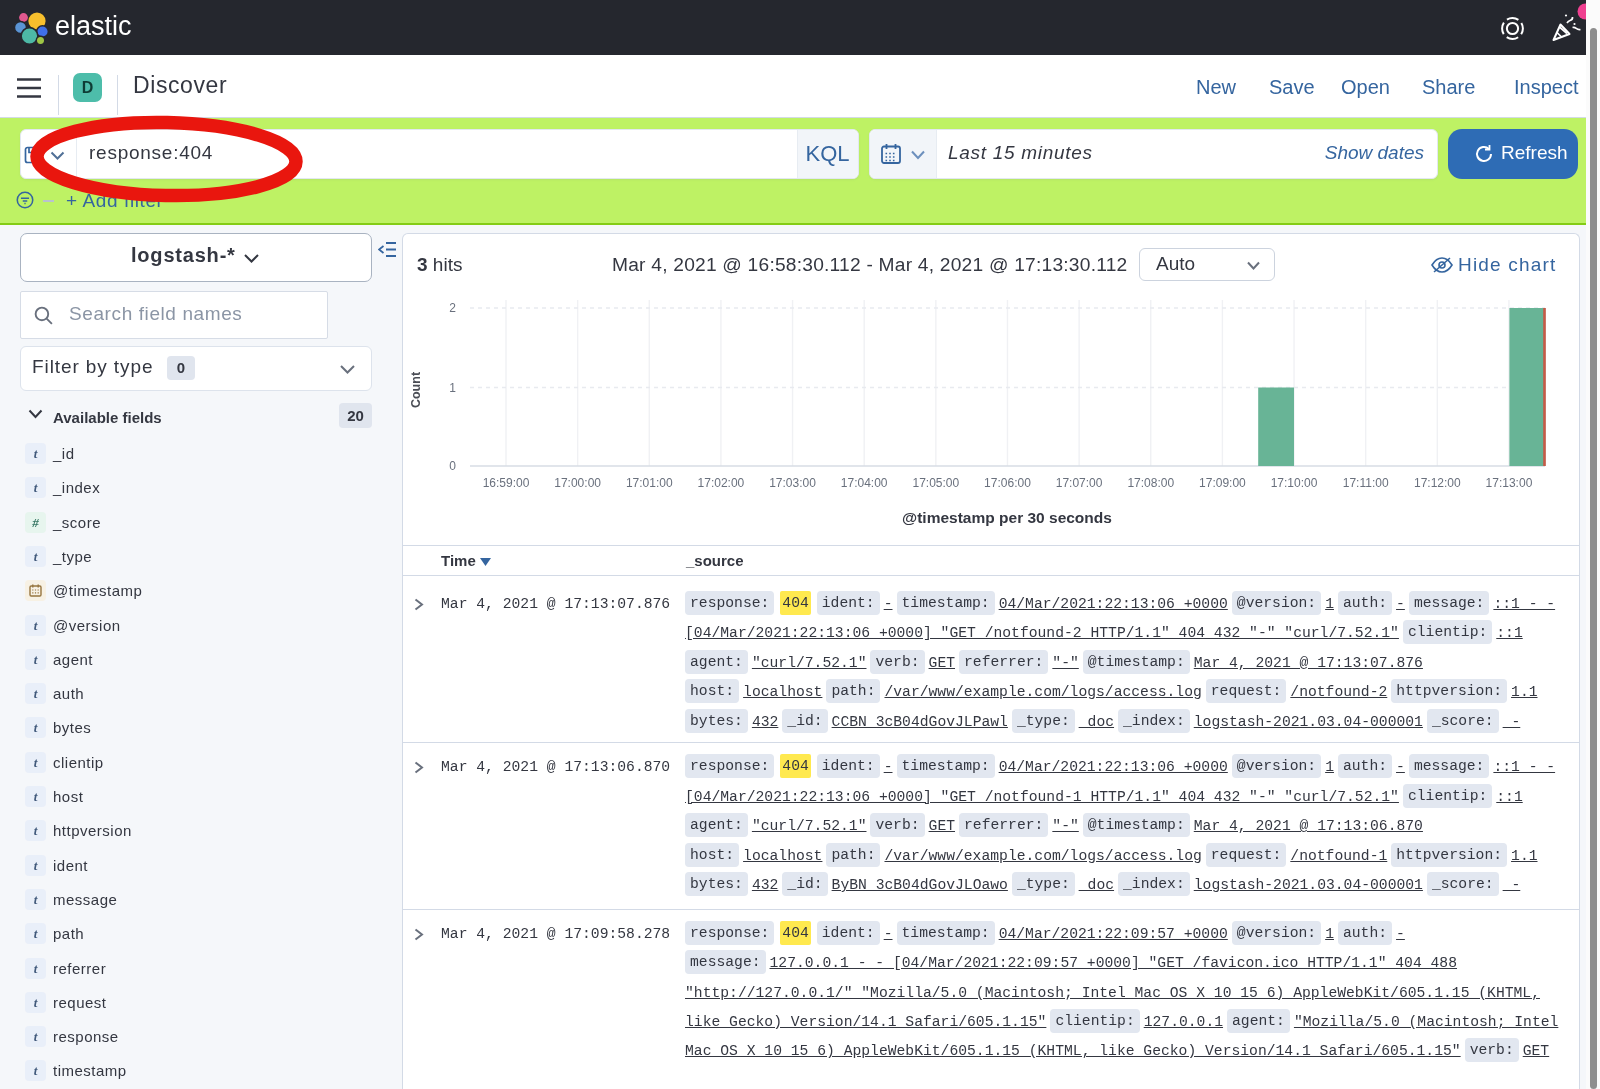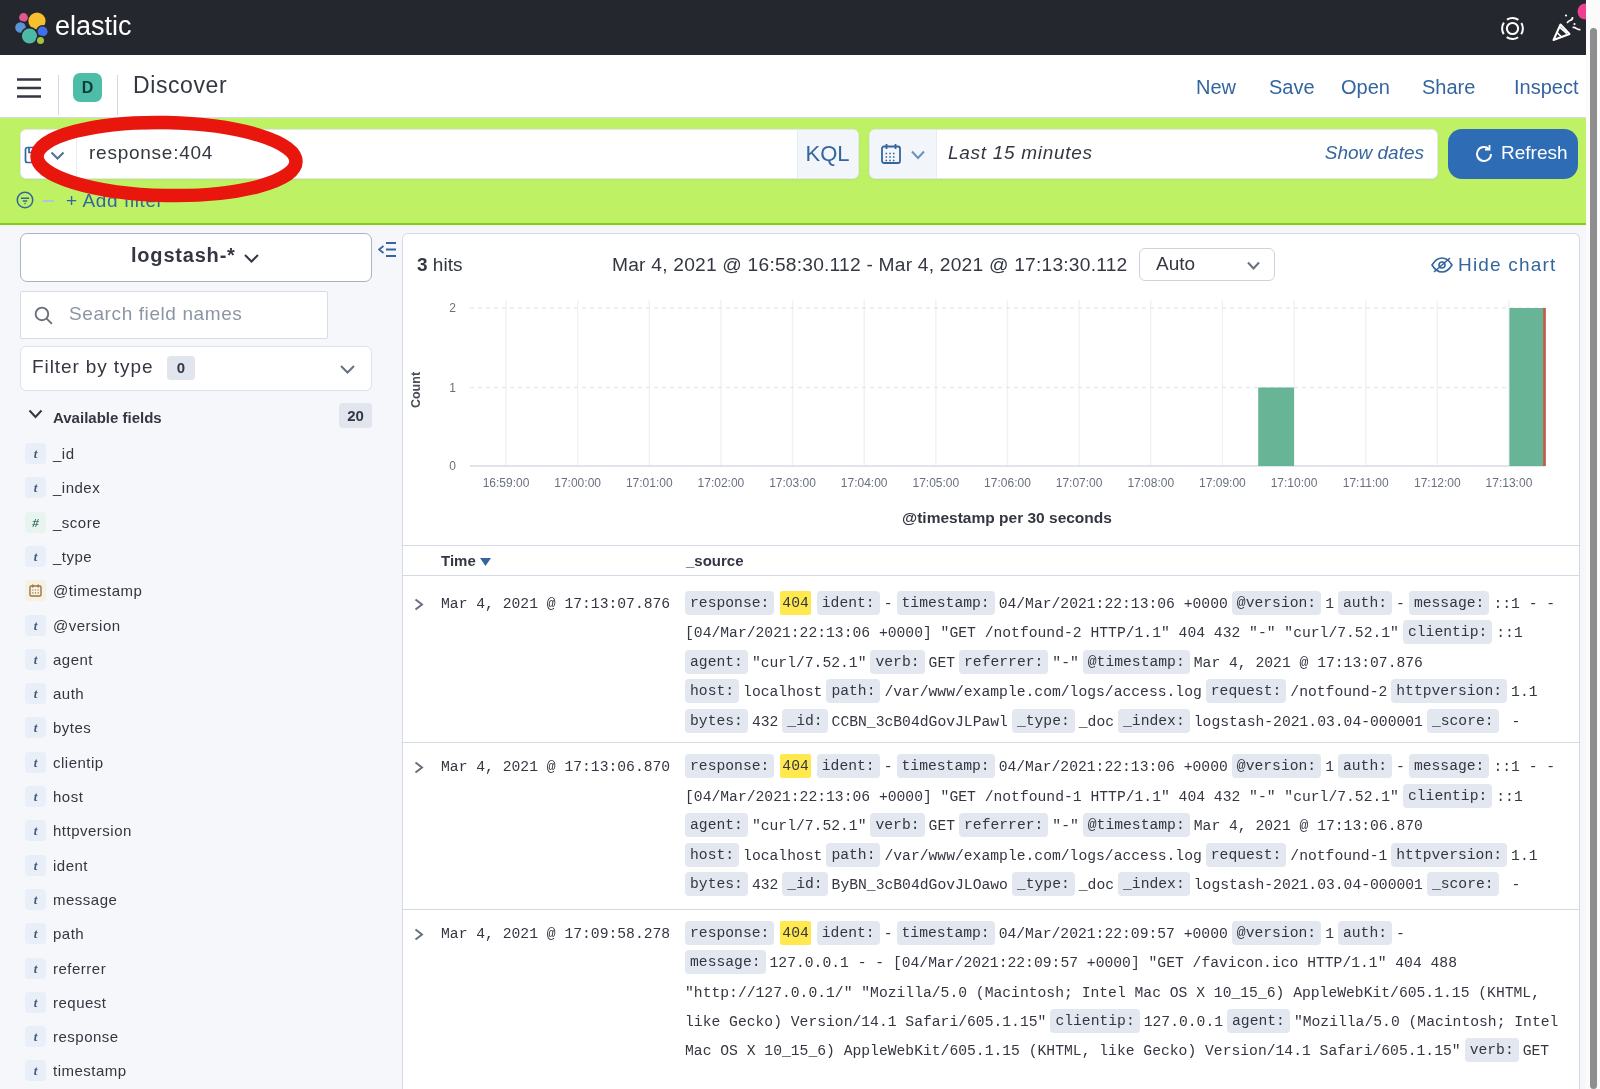--- a/index.html
+++ b/index.html
@@ -61,21 +61,21 @@
 #hidechart { position:absolute; left:1055px; top:29px; font-size:19px; color:#35659f; letter-spacing:1.2px; }
 #tslabel { position:absolute; left:0px; top:284px; width:1208px; text-align:center; font-size:15.5px; font-weight:bold; color:#343741; }
 
 #thead { position:absolute; left:0; top:320px; width:1176px; height:31px; border-top:1px solid #d3dae6; border-bottom:1px solid #d3dae6; }
 #thead .time { position:absolute; left:38px; top:6px; font-size:15px; font-weight:bold; }
 #thead .src { position:absolute; left:283px; top:6px; font-size:15px; font-weight:bold; }
 .mono { font-family:"Liberation Mono",monospace; font-size:14.7px; color:#343741; }
 .row { position:absolute; left:0; width:1176px; height:172px; border-bottom:1px solid #d3dae6; }
 .row .chev { position:absolute; left:9px; top:0px; }
 .row .time { position:absolute; left:38px; height:29.4px; line-height:29.4px; }
-.srcline { position:absolute; left:282px; white-space:nowrap; height:29.4px; line-height:29.4px; }
+.srcline { position:absolute; left:282px; white-space:nowrap; height:29.4px; line-height:29.4px;text-decoration:underline; }
 .fb { display:inline-block; background:#e2e7f0; border-radius:4px; padding:0 5px; margin:0 4px; height:24px; line-height:24px; vertical-align:1px; } .fb.f0 { margin-left:0; }
 .hl { display:inline-block; background:#ffe94f; border-radius:2px; padding:0 2px; margin:0 2px; height:24px; line-height:24px; vertical-align:1px; }
 
 #sbtrack { position:absolute; left:1586px; top:0; width:14px; height:1089px; background:#fbfbfb; }
 #sbthumb { position:absolute; left:1590px; top:28px; width:7px; height:1061px; background:#8e8e8e; border-radius:4px; }
 </style>
 </head>
 <body>
 <div id="topbar">
   <svg class="abs" style="left:13px;top:10px" width="36" height="36" viewBox="0 0 36 36">

